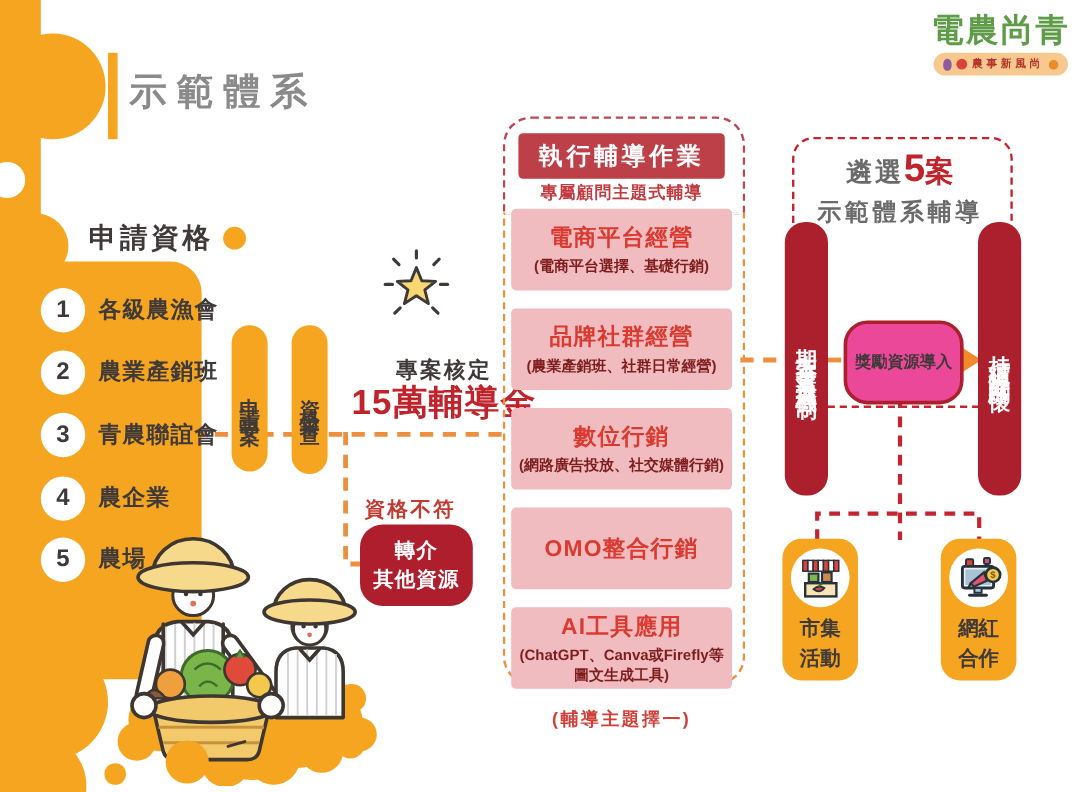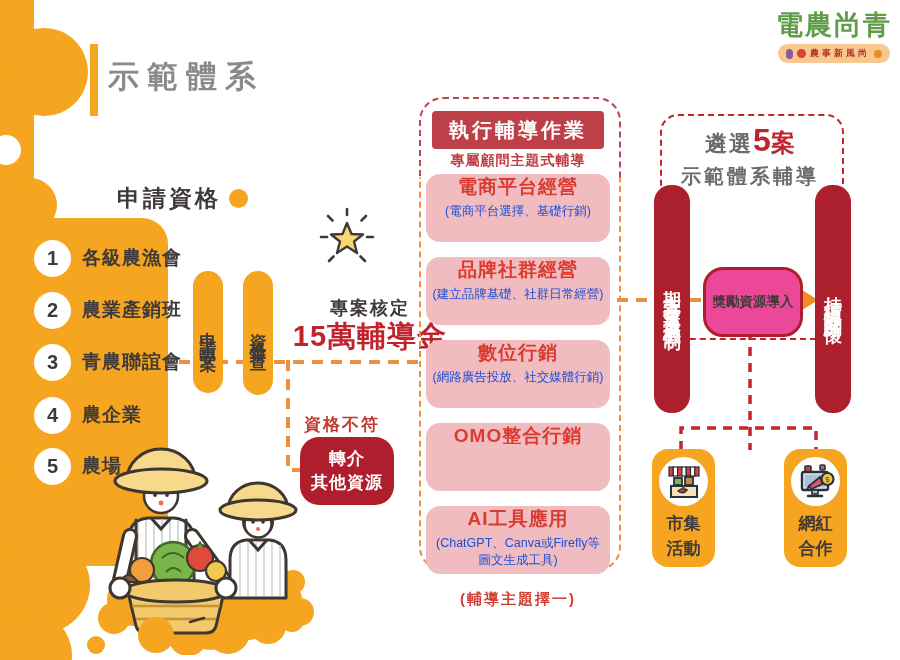--- a/index.html
+++ b/index.html
@@ -15,21 +15,21 @@
   
   .logo{left:770px;top:10px;width:128px;height:100px;text-align:center;}
   .logo-brand-row{display:flex;align-items:center;justify-content:center;gap:4px;height:22px;}
   .logo-brand{font-size:14px;font-weight:bold;font-style:italic;color:#E98A2B;}
   .logo-main{font-size:27px;font-weight:bold;color:#5E9C48;letter-spacing:2px;line-height:1.15;text-shadow:0 0 2px #ffffff;}
   .logo-ribbon{margin:3px auto 0;display:inline-flex;align-items:center;gap:4px;background:#F8C98F;border-radius:10px;padding:3px 8px;}
   .logo-ribbon-text{font-size:9px;font-weight:bold;color:#B3352C;letter-spacing:3px;}
   .dot{border-radius:50%;display:inline-block;}
 
   
-  .apply-heading-row{left:74px;top:183px;display:flex;align-items:center;gap:8px;margin-left:43px;}
+  .apply-heading-row{left:74px;top:183px;display:flex;align-items:center;gap:8px;}
   .apply-heading{font-size:23px;font-weight:bold;color:#3F3A39;letter-spacing:3px;}
   .apply-dot{width:19px;height:19px;background:#F5A51F;}
   .apply-panel{left:20px;top:218px;width:148px;height:348px;background:#F5A51F;border-radius:10px 26px 26px 10px;}
   .apply-row{position:absolute;left:14px;display:flex;align-items:center;gap:11px;height:38px;}
   .apply-num{width:37px;height:37px;background:#ffffff;border-radius:50%;display:flex;align-items:center;justify-content:center;font-size:20px;font-weight:bold;color:#3F3A39;flex:0 0 auto;}
   .apply-label{font-size:19px;font-weight:bold;color:#3F3A39;white-space:nowrap;letter-spacing:1px;}
 
   .vpill{background:#F5A51F;border-radius:16px;display:flex;align-items:center;justify-content:center;}
   .vtext{writing-mode:vertical-rl;text-orientation:upright;font-weight:bold;}
   .pill-text{font-size:17px;color:#3F3A39;letter-spacing:7px;}
@@ -39,23 +39,23 @@
   .award-caption{font-size:18px;font-weight:bold;color:#3F3A39;letter-spacing:2px;}
   .award-amount{font-size:29px;font-weight:bold;color:#C0232C;letter-spacing:1px;line-height:1.15;}
   .reject-label{left:304px;top:413px;width:96px;font-size:17px;font-weight:bold;color:#C23A2F;letter-spacing:2px;}
   .reject-box{left:300px;top:437px;width:94px;height:68px;background:#AF1E2D;border-radius:19px;display:flex;flex-direction:column;align-items:center;justify-content:center;color:#ffffff;font-size:17px;font-weight:bold;line-height:1.4;letter-spacing:1px;}
 
   
   .center-frame-top{left:419px;top:97px;width:198px;height:80px;border:2px dashed #BC4750;border-bottom:none;border-radius:24px 24px 0 0;}
   .center-frame-bottom{left:419px;top:177px;width:198px;height:392px;border:2px dashed #EC8F3E;border-top:none;border-radius:0 0 24px 24px;}
   .coach-header{left:432px;top:111px;width:172px;height:38px;background:#BD3F48;border-radius:4px;display:flex;align-items:center;justify-content:center;color:#ffffff;font-size:20px;font-weight:bold;letter-spacing:3px;}
   .coach-subheader{left:419px;top:152px;width:198px;text-align:center;font-size:14px;font-weight:bold;color:#C13B40;letter-spacing:1px;}
-  .topic{left:426px;width:184px;height:68px;background:#F0BCC0;border-radius:14px;display:flex;flex-direction:column;align-items:center;text-align:center;padding:0 6px;box-sizing:border-box;}
+  .topic{left:426px;width:184px;height:68px;background:#F0BCC0;border-radius:4px;display:flex;flex-direction:column;align-items:center;justify-content:center;text-align:center;padding:0 6px;box-sizing:border-box;}
   .topic-title{font-size:19px;font-weight:bold;color:#DB3A30;letter-spacing:1px;}
-  .topic-desc{font-size:12.5px;font-weight:normal;color:#1d4ed8;line-height:1.35;margin-top:3px;}
+  .topic-desc{font-size:12.5px;font-weight:bold;color:#7f1d1d;line-height:1.35;margin-top:3px;}
   .coach-footnote{left:419px;top:590px;width:198px;text-align:center;font-size:15px;font-weight:bold;color:#D04038;letter-spacing:2px;}
 
   
   .select-frame{left:660px;top:114px;width:180px;height:222px;border:2px dashed #C4242F;border-radius:18px;}
   .select-title{left:660px;top:124px;width:180px;text-align:center;line-height:1.0;}
   .st-prefix{font-size:22px;font-weight:bold;color:#6B6B6B;letter-spacing:2px;}
   .st-number{font-size:32px;font-weight:bold;color:#C0232C;}
   .st-unit{font-size:24px;font-weight:bold;color:#C0232C;}
   .select-title2{left:660px;top:163px;width:180px;text-align:center;font-size:20px;font-weight:bold;color:#6B6B6B;letter-spacing:3px;}
   .vredbox{background:#AC1F2D;border-radius:17px;display:flex;align-items:center;justify-content:center;}
@@ -274,21 +274,21 @@
   <div class="abs layer-content center-frame-bottom"></div>
   <div class="abs layer-content coach-header">執行輔導作業</div>
   <div class="abs layer-content coach-subheader">專屬顧問主題式輔導</div>
 
   <div class="abs layer-content topic" style="top:174px;">
     <div class="topic-title">電商平台經營</div>
     <div class="topic-desc">(電商平台選擇、基礎行銷)</div>
   </div>
   <div class="abs layer-content topic" style="top:257px;">
     <div class="topic-title">品牌社群經營</div>
-    <div class="topic-desc">(建立品牌基礎、社群日常經營)</div>
+    <div class="topic-desc">(農業產銷班、社群日常經營)</div>
   </div>
   <div class="abs layer-content topic" style="top:340px;">
     <div class="topic-title">數位行銷</div>
     <div class="topic-desc">(網路廣告投放、社交媒體行銷)</div>
   </div>
   <div class="abs layer-content topic" style="top:423px;">
     <div class="topic-title">OMO整合行銷</div>
   </div>
   <div class="abs layer-content topic" style="top:506px;">
     <div class="topic-title">AI工具應用</div>

